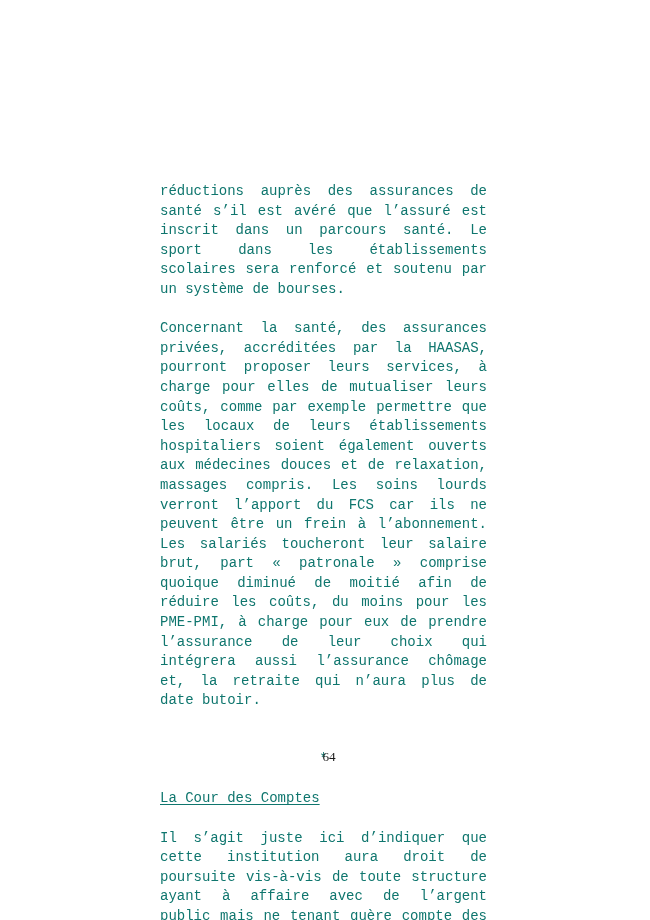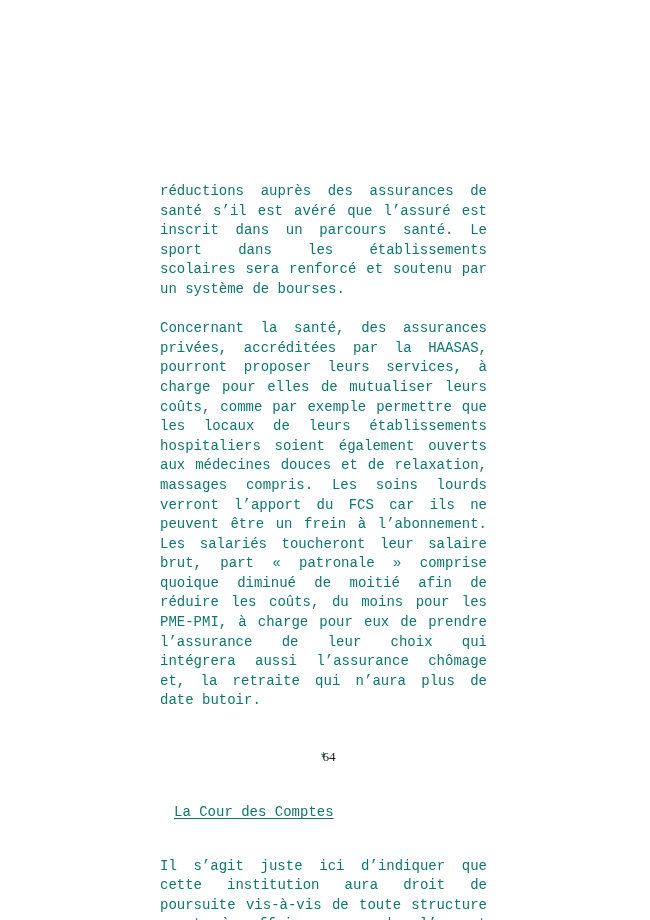--- a/index.html
+++ b/index.html
@@ -10,21 +10,21 @@
     top: 182px;
     width: 327px;
     font-family: Liberation Mono, monospace;
     font-size: 14px;
     line-height: 19.6px;
     color: #0f766e;
   }
   .para { margin: 0; text-align: justify; text-align-last: left; }
   .gap { height: 19.6px; }
   .star { text-align: center; margin: 0; }
-  .heading { margin: 14px; text-decoration: underline; text-underline-offset: 2px; }
+  .heading { margin: 0; text-decoration: underline; text-underline-offset: 2px; }
   .folio {
     position: absolute;
     left: 4px; width: 650px;
     top: 749px;
     text-align: center;
     font-family: "Liberation Serif", serif;
     font-size: 13.2px;
     color: #1a1a1a;
   }
 </style>

